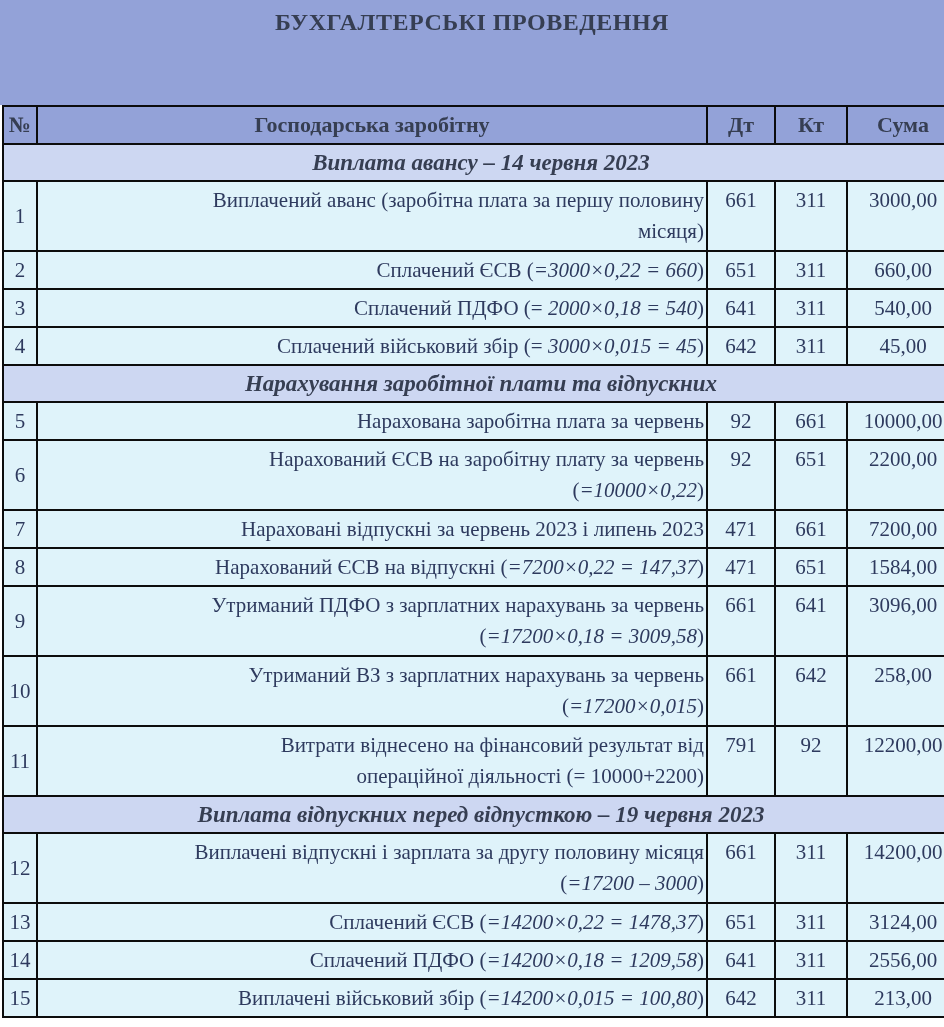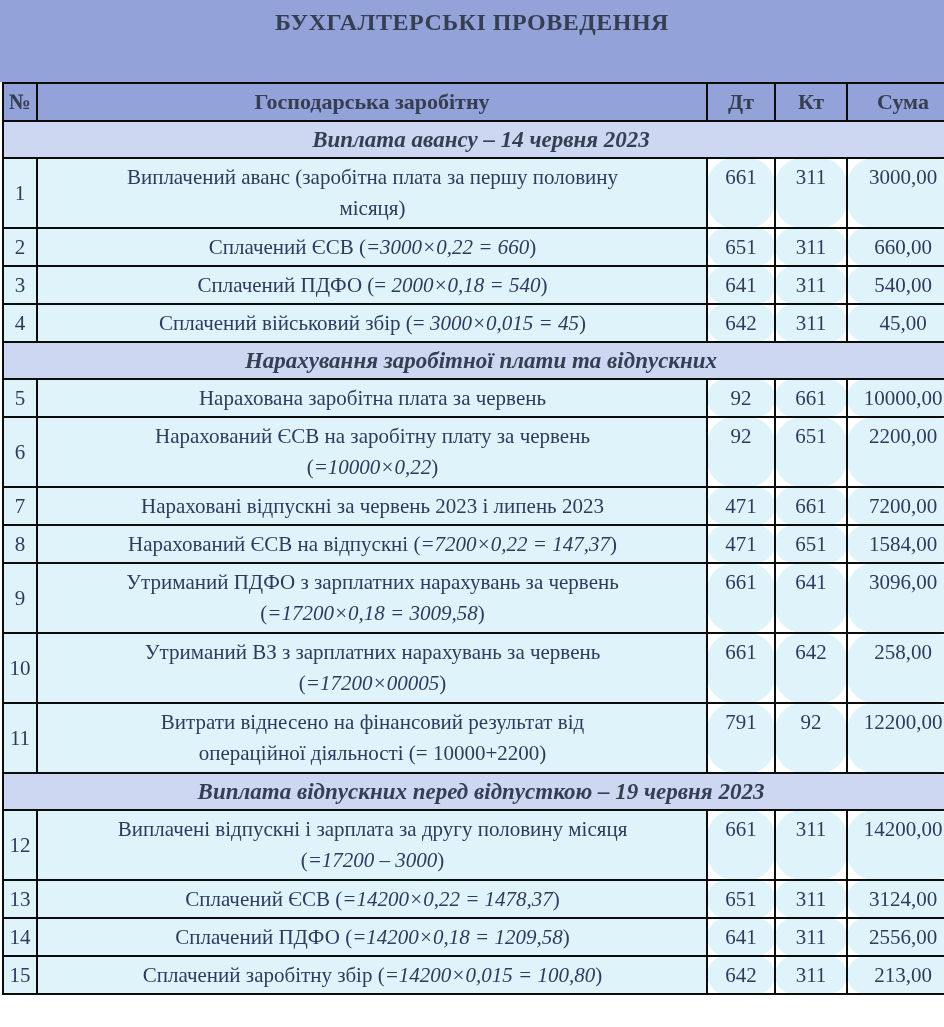--- a/index.html
+++ b/index.html
@@ -10,21 +10,21 @@
     --heading-text:#363e52;
     --border:#0c0c0c;
   }
   *{box-sizing:border-box;}
   html,body{margin:0;padding:0;}
   body{
     width:944px;height:1027px;overflow:hidden;background:#ffffff;
     font-family:"Liberation Serif","DejaVu Serif",serif;color:var(--text);
   }
   .title-block{
-    width:944px;height:82px;background:var(--header-bg);
+    width:944px;height:105px;background:var(--header-bg);
     text-align:center;color:var(--heading-text);
   }
   .title-line1{padding-top:9px;font-size:24px;font-weight:bold;letter-spacing:.5px;}
   .title-line2{padding-top:37px;font-size:23px;font-weight:bold;letter-spacing:.3px;}
   table{
     margin-left:2px;width:956px;table-layout:fixed;border-collapse:collapse;
   }
   th,td{border:2px solid var(--border);padding:0;}
   thead th{
     background:var(--header-bg);height:38px;font-size:22px;font-weight:bold;
@@ -32,23 +32,23 @@
   }
   tr.section-row{height:37px;}
   td.section-cell{
     background:var(--section-bg);font-size:23px;font-weight:bold;font-style:italic;
     text-align:center;vertical-align:middle;color:var(--heading-text);
   }
   tr.data-row td{background:var(--row-bg);font-size:21px;}
   tr.single{height:38px;}
   tr.double{height:70px;}
   td.num-cell{text-align:center;vertical-align:middle;}
-  td.op-cell{vertical-align:top;padding:3px 2px 0 3px;text-align:center;}
+  td.op-cell{vertical-align:top;padding:3px 2px 0 3px;text-align:right;}
   .op-line{line-height:31px;white-space:nowrap;}
-  td.acct-cell,td.sum-cell{vertical-align:top;padding-top:3px;text-align:center;line-height:31px;border-radius:27px;}
+  td.acct-cell,td.sum-cell{vertical-align:top;padding-top:3px;text-align:center;line-height:31px;}
   i{font-style:italic;}
 </style>
 </head>
 <body>
 
 <div class="title-block">
   <div class="title-line1">БУХГАЛТЕРСЬКІ ПРОВЕДЕННЯ</div>
 </div>
 
 <table>
@@ -156,21 +156,21 @@
           <div class="op-line"><span>(</span><i>=17200×0,18 = 3009,58</i><span>)</span></div>
         </td>
         <td class="acct-cell">661</td>
         <td class="acct-cell">641</td>
         <td class="sum-cell">3096,00</td>
       </tr>
       <tr class="data-row double">
         <td class="num-cell">10</td>
         <td class="op-cell">
           <div class="op-line"><span>Утриманий ВЗ з зарплатних нарахувань за червень</span></div>
-          <div class="op-line"><span>(</span><i>=17200×00005</i><span>)</span></div>
+          <div class="op-line"><span>(</span><i>=17200×0,015</i><span>)</span></div>
         </td>
         <td class="acct-cell">661</td>
         <td class="acct-cell">642</td>
         <td class="sum-cell">258,00</td>
       </tr>
       <tr class="data-row double">
         <td class="num-cell">11</td>
         <td class="op-cell">
           <div class="op-line"><span>Витрати віднесено на фінансовий результат від</span></div>
           <div class="op-line"><span>операційної діяльності (= 10000+2200)</span></div>
@@ -206,20 +206,20 @@
         <td class="op-cell">
           <div class="op-line"><span>Сплачений ПДФО (</span><i>=14200×0,18 = 1209,58</i><span>)</span></div>
         </td>
         <td class="acct-cell">641</td>
         <td class="acct-cell">311</td>
         <td class="sum-cell">2556,00</td>
       </tr>
       <tr class="data-row single">
         <td class="num-cell">15</td>
         <td class="op-cell">
-          <div class="op-line"><span>Сплачений заробітну збір (</span><i>=14200×0,015 = 100,80</i><span>)</span></div>
+          <div class="op-line"><span>Виплачені військовий збір (</span><i>=14200×0,015 = 100,80</i><span>)</span></div>
         </td>
         <td class="acct-cell">642</td>
         <td class="acct-cell">311</td>
         <td class="sum-cell">213,00</td>
       </tr>
     </tbody>
 </table>
 
 </body></html>

